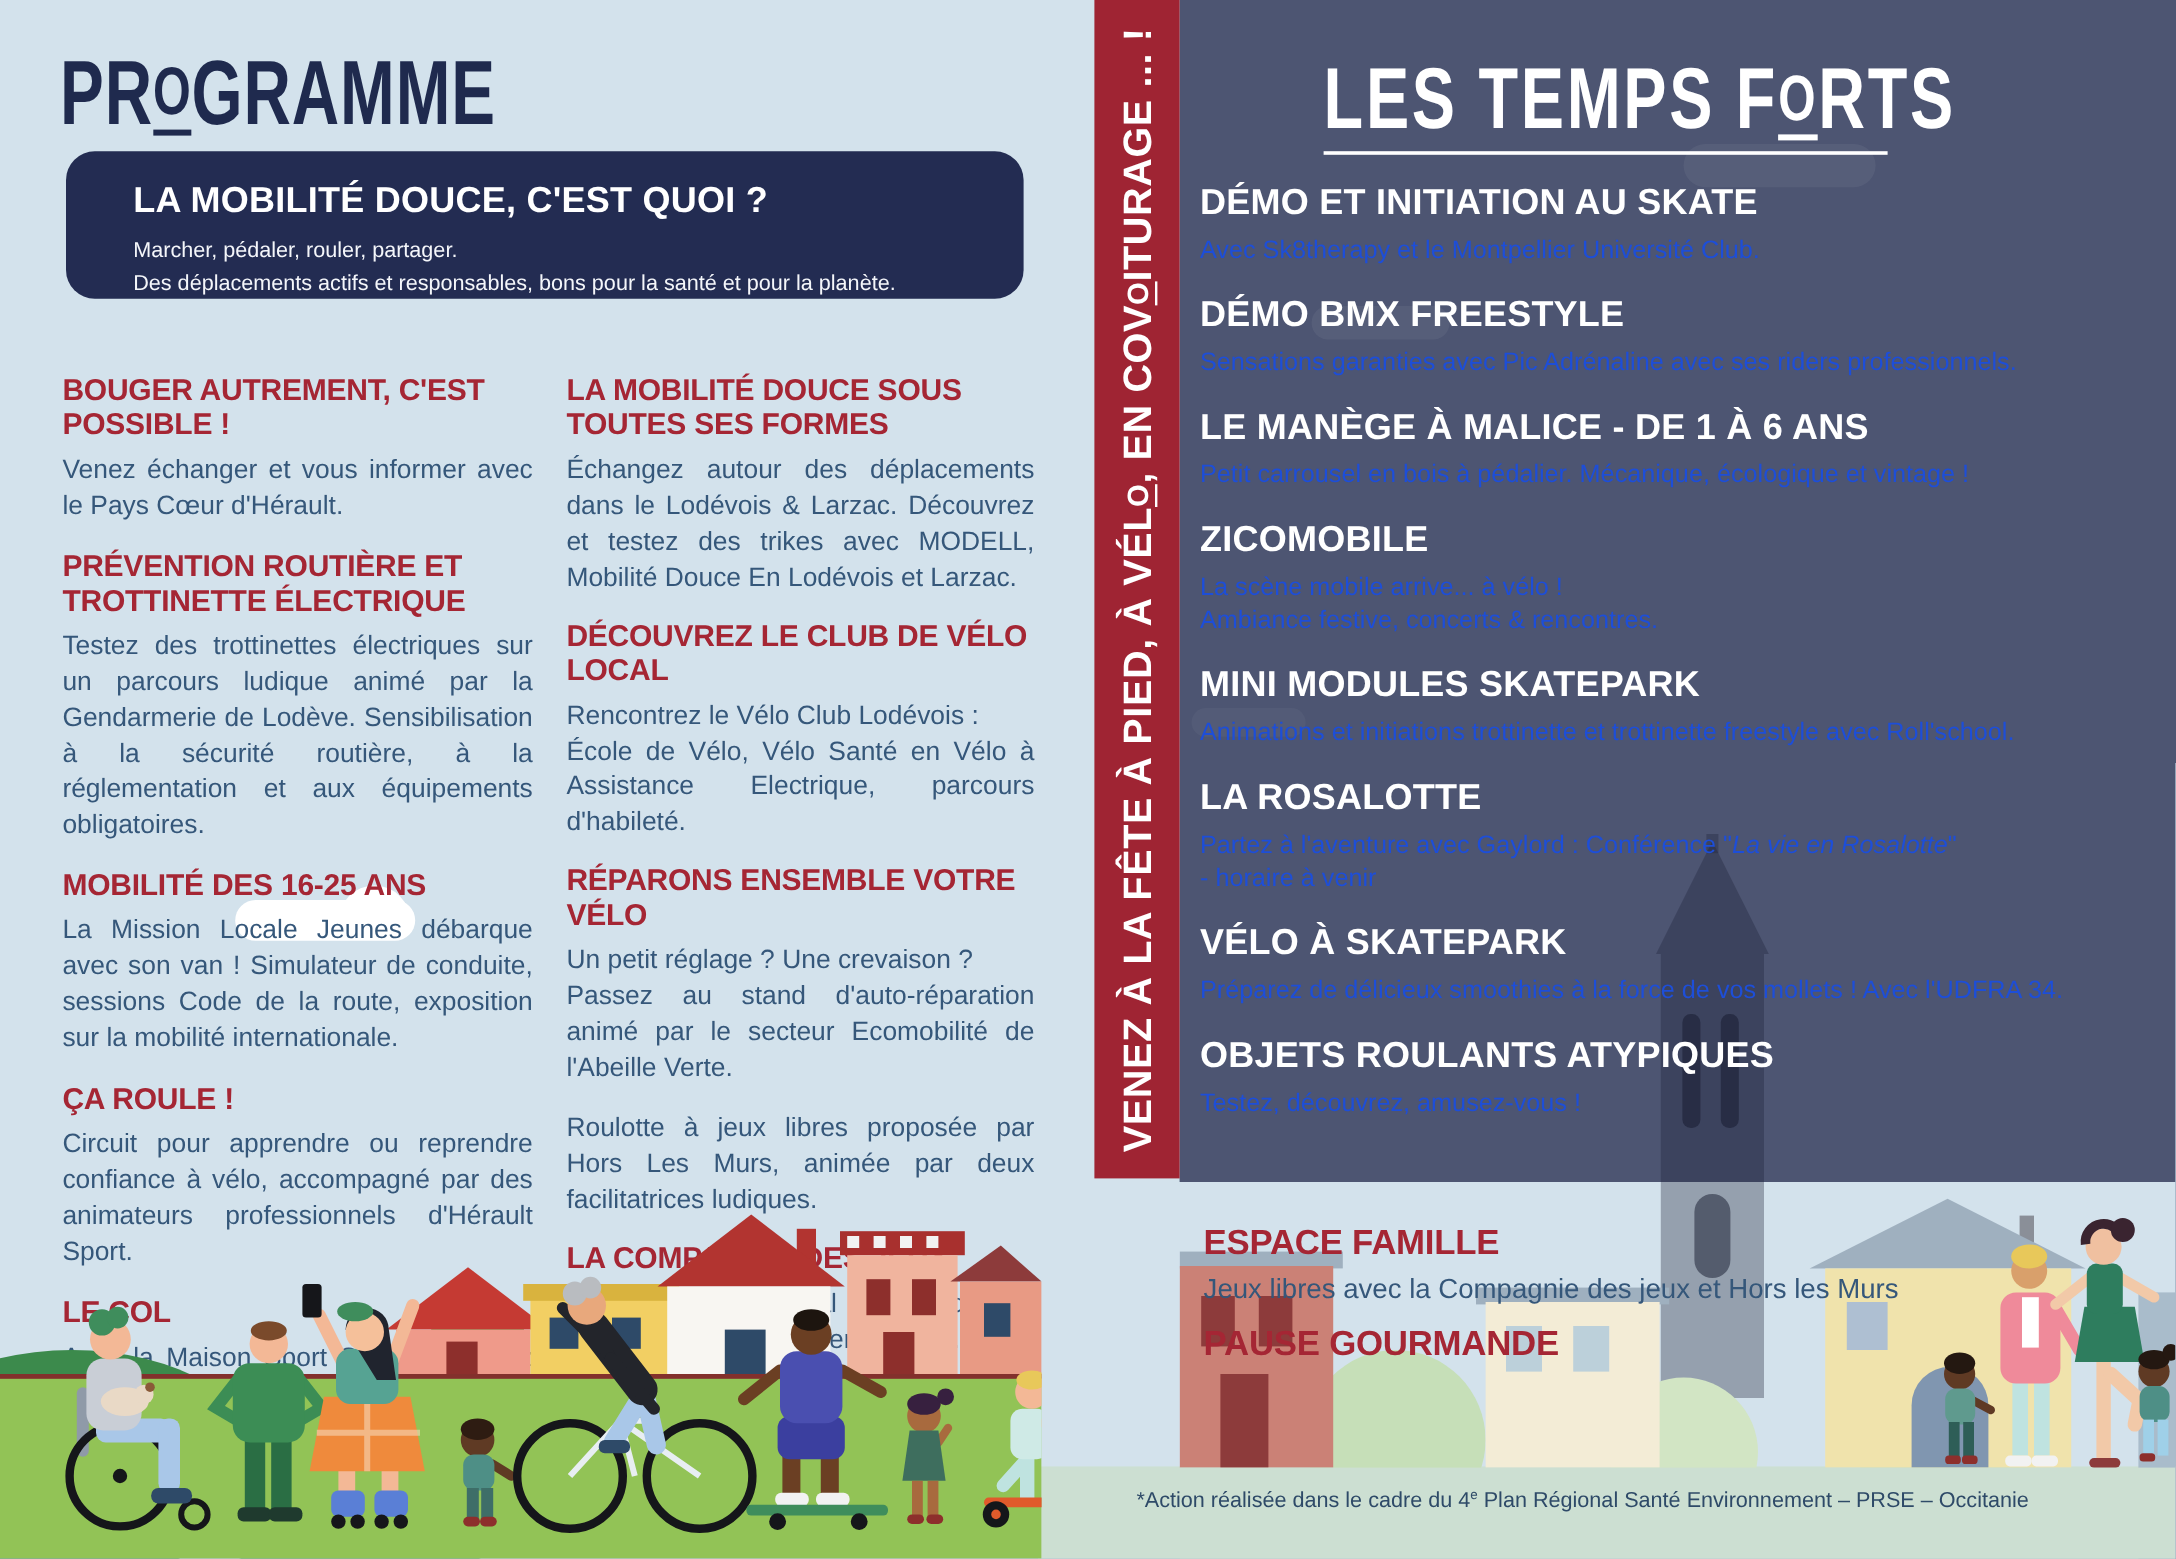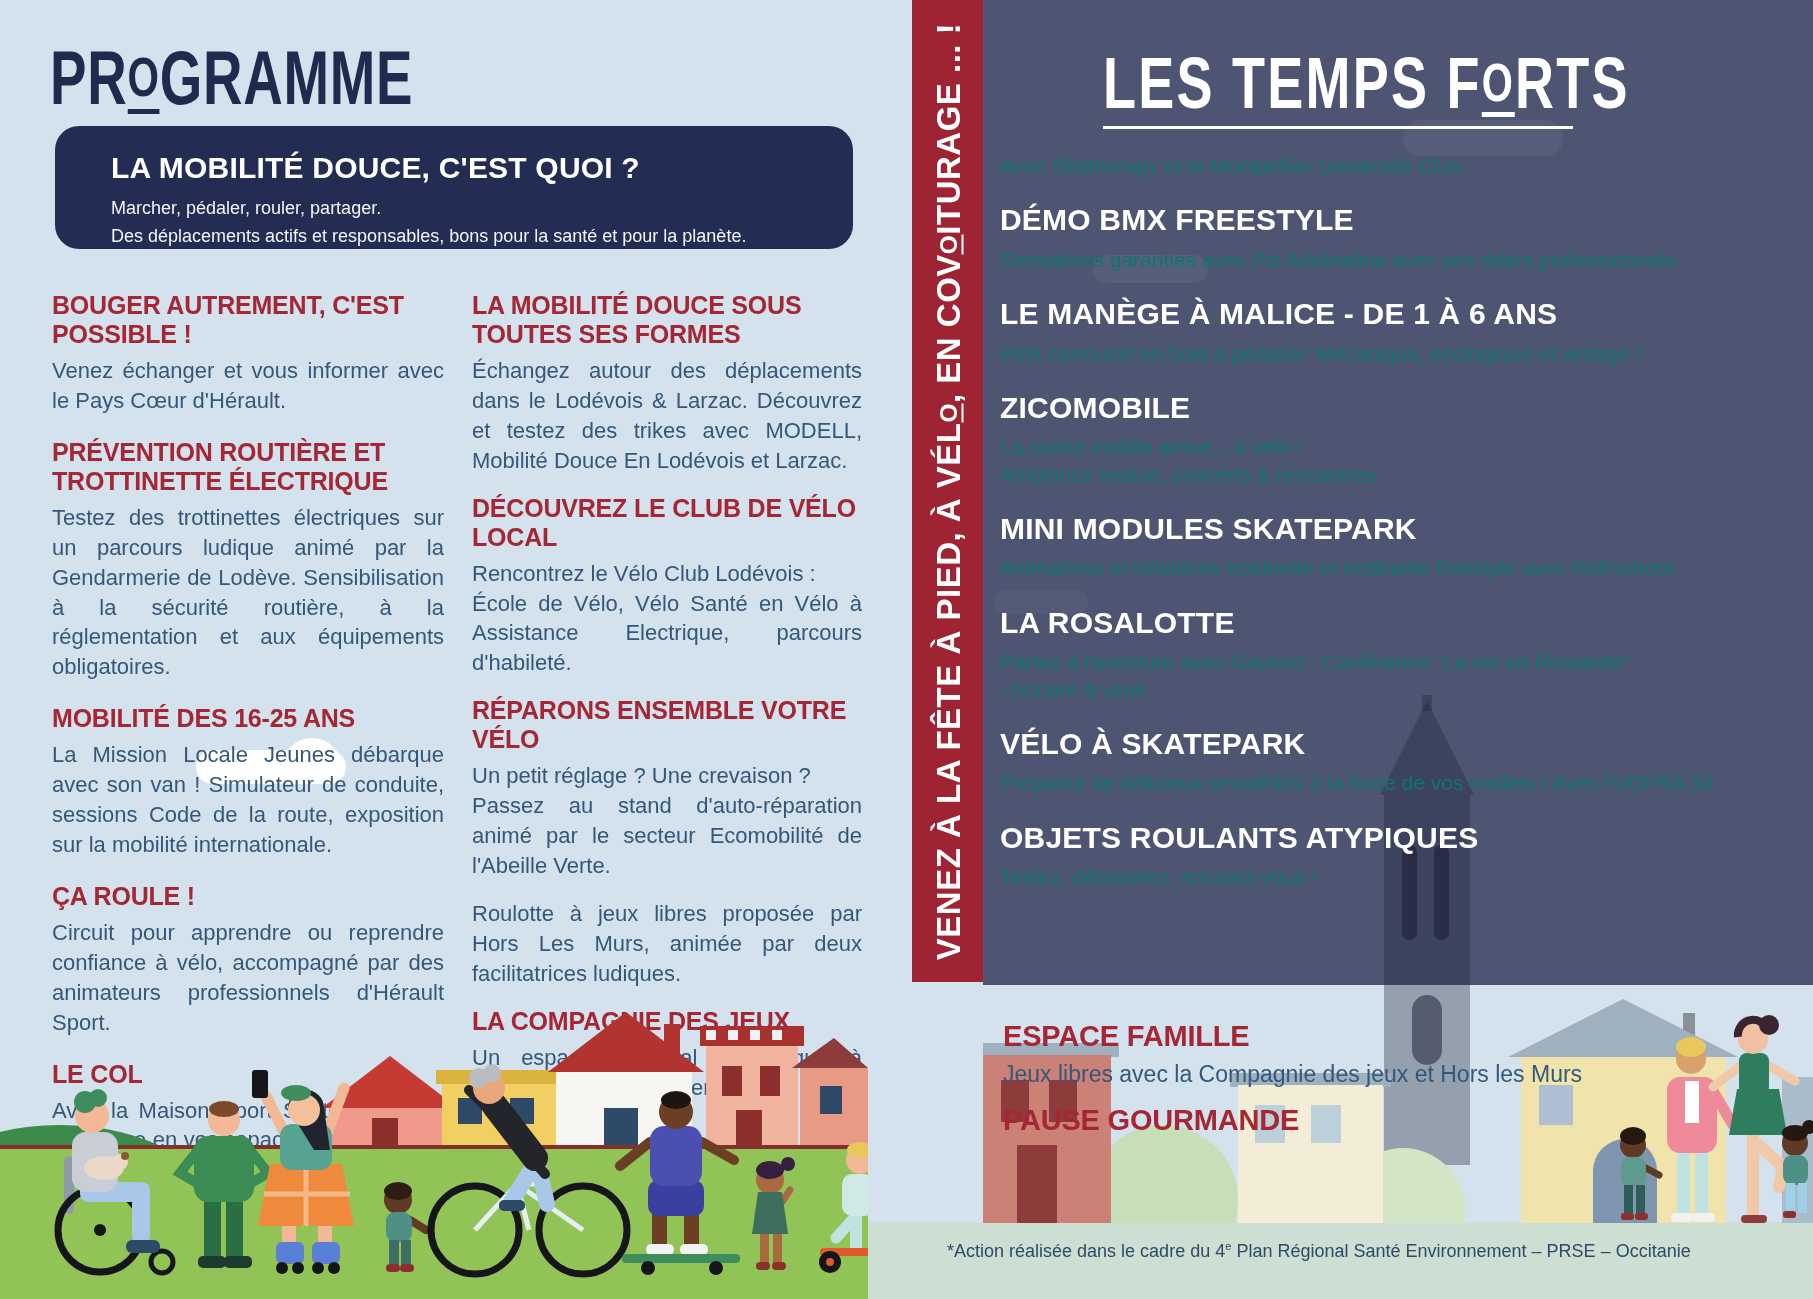--- a/index.html
+++ b/index.html
@@ -13,37 +13,37 @@
   .intro-box{position:absolute;left:55px;top:126px;width:798px;height:123px;background:#232c52;
         border-radius:24px;padding:25px 20px 0 56px;box-sizing:border-box;color:#fff;z-index:2;}
   .intro-title{font-size:30px;font-weight:bold;margin-bottom:10px;letter-spacing:0.2px;}
   .intro-line{font-size:18px;line-height:1.55;color:#f4f6fa;}
   .cloud-left{position:absolute;left:196px;top:738px;z-index:1;}
   .cloud-left i{position:absolute;left:0;top:12px;width:150px;height:34px;border-radius:17px;background:#fff;}
   .cloud-left b{position:absolute;left:86px;top:0;width:60px;height:34px;border-radius:30px 30px 0 0;background:#fff;}
   .col{position:absolute;top:291px;z-index:2;}
   .col1{left:52px;width:392px;}
   .col2{left:472px;width:390px;}
-  .pi{margin-bottom:22px;}
+  .pi{margin-bottom:22px;margin-top:20px;}
   .col2 .pi{margin-bottom:18px;}
   .pi h3{margin:0 0 7px;font-size:25px;line-height:1.16;color:#a52634;letter-spacing:-0.2px;}
   .pi p{margin:0;font-size:22px;line-height:1.36;color:#35577a;text-align:justify;white-space:pre-line;}
   .banner{position:absolute;left:912px;top:0;width:71px;height:982px;background:#9f2433;z-index:3;}
   .banner-text{position:absolute;width:982px;height:71px;left:-455.5px;top:455.5px;
         transform:rotate(-90deg);text-align:center;line-height:71px;font-size:33px;font-weight:bold;
         color:#fff;letter-spacing:0.5px;white-space:nowrap;}
   .right-panel{position:absolute;left:983px;top:0;width:830px;height:985px;background:#4d5572;overflow:hidden;z-index:0;}
   .cloud-navy{position:absolute;background:rgba(255,255,255,0.055);border-radius:20px;}
   #tf-title{position:absolute;left:1103px;top:42px;font-size:72px;color:#fff;
         transform:scaleX(0.75);transform-origin:left top;letter-spacing:3px;z-index:2;}
   .tf-underline{position:absolute;left:1103px;top:126px;width:470px;height:3px;background:#fff;z-index:2;}
   .rp-items{position:absolute;left:1000px;top:152px;width:800px;z-index:2;}
   .hi{margin-bottom:24px;}
   .hi h3{margin:0 0 8px;font-size:30px;line-height:1.15;color:#fff;letter-spacing:0.2px;}
-  .hi p{margin:0;font-size:21px;line-height:1.3;color:#0f766e;white-space:pre-line;}
+  .hi p{margin:0;font-size:21px;line-height:1.3;color:#1d4ed8;white-space:pre-line;}
   .tower{position:absolute;left:1372px;top:695px;z-index:1;}
   .strip{position:absolute;left:865px;top:1222px;width:948px;height:77px;background:#ccdfd2;z-index:1;}
   .scene-left{position:absolute;left:0;top:990px;z-index:2;}
   .scene-right{position:absolute;left:983px;top:985px;z-index:2;}
   .br-block{position:absolute;left:955px;top:1020px;width:780px;z-index:5;margin-left:48px;}
   .br-h{margin:0 0 8px;font-size:29px;color:#a52634;font-weight:bold;letter-spacing:-0.2px;}
   .br-b{margin:0 0 16px;font-size:23px;color:#35577a;}
   .footnote{position:absolute;left:947px;top:1240px;z-index:5;font-size:18px;color:#2e4a68;white-space:nowrap;}
   .footnote sup{font-size:0.62em;}
 </style>
@@ -131,20 +131,21 @@
       <polygon points="55,6 102,100 8,100" fill="rgba(28,32,56,0.34)"></polygon>
       <rect x="12" y="100" width="86" height="370" fill="rgba(28,32,56,0.34)"></rect>
       <rect x="30" y="150" width="15" height="95" rx="7" fill="rgba(20,24,44,0.5)"></rect>
       <rect x="62" y="150" width="15" height="95" rx="7" fill="rgba(20,24,44,0.5)"></rect>
       <rect x="40" y="300" width="30" height="70" rx="15" fill="rgba(20,24,44,0.5)"></rect>
     </g>
   </svg>
 
   <div class="rp-items">
     <div class="hi">
+      <h3>DÉMO ET INITIATION AU SKATE</h3>
       <p>Avec Sk8therapy et le Montpellier Université Club.</p>
     </div>
     <div class="hi">
       <h3>DÉMO BMX FREESTYLE</h3>
       <p>Sensations garanties avec Pic Adrénaline avec ses riders professionnels.</p>
     </div>
     <div class="hi">
       <h3>LE MANÈGE À MALICE - DE 1 À 6 ANS</h3>
       <p>Petit carrousel en bois à pédalier. Mécanique, écologique et vintage !</p>
     </div>

